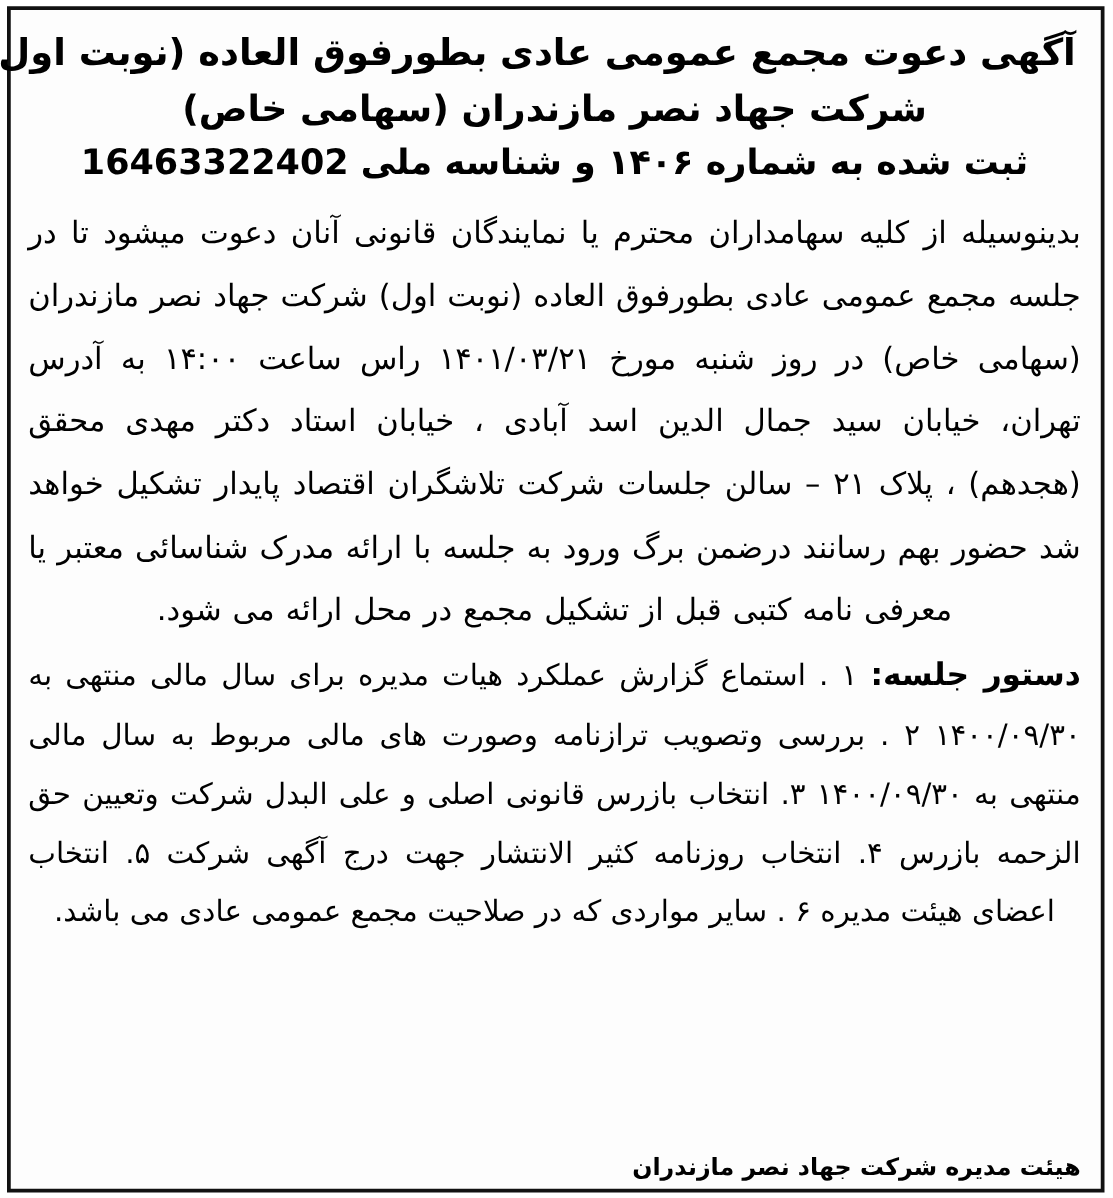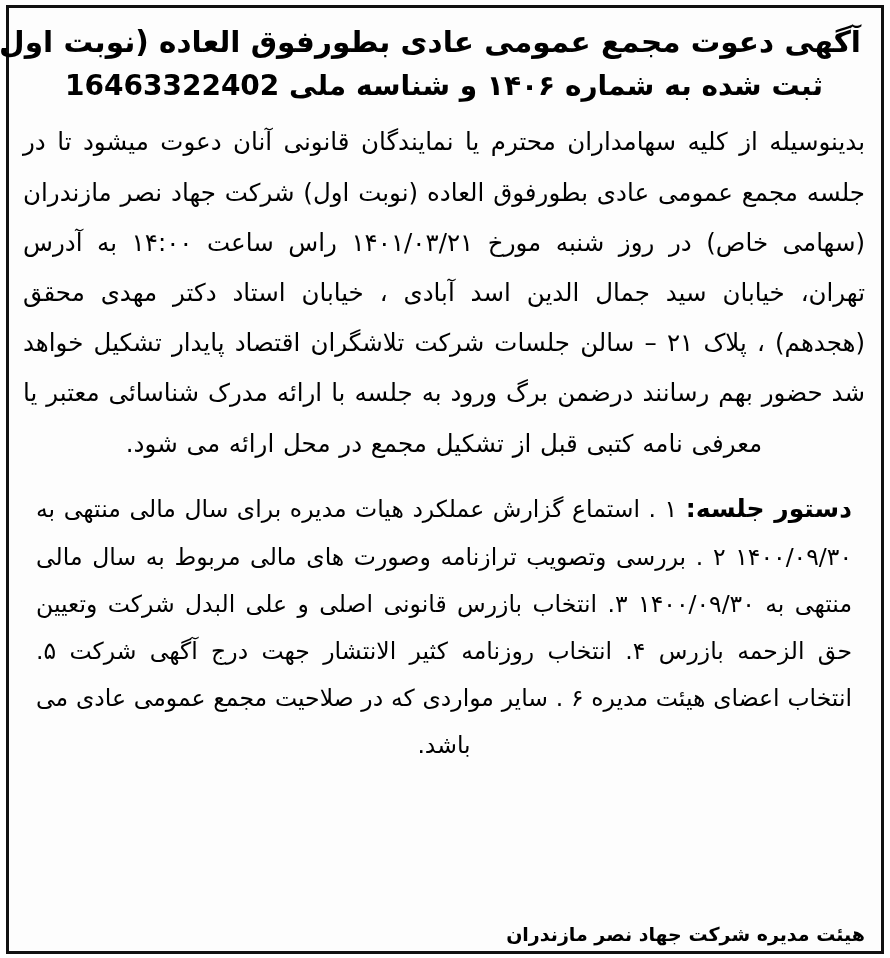--- a/index.html
+++ b/index.html
@@ -76,21 +76,21 @@
   .agenda-block {
     direction: rtl;
     text-align: justify;
     text-align-last: justify;
     font-size: 23.5px;
     line-height: 2.0;
     letter-spacing: -0.2px;
     margin-top: 2px;
   }
   .agenda-block p {
-    margin: 13px;
+    margin: 0;
     text-align: justify;
     text-align-last: justify;
   }
   .agenda-block p.tail {
     text-align-last: center;
   }
   .agenda-label {
     font-weight: bold;
     font-size: 25px;
   }
@@ -109,20 +109,21 @@
   .spacer { flex: 1 1 auto; }
 </style>
 </head>
 <body>
 
 <div class="page">
   <div class="frame">
 
     <div class="notice-header">
       <div class="hline l1">آگهی دعوت مجمع عمومی عادی بطورفوق العاده (نوبت اول)</div>
+      <div class="hline l2">شرکت جهاد نصر مازندران (سهامی خاص)</div>
       <div class="hline l3">ثبت شده به شماره ۱۴۰۶ و شناسه ملی 16463322402</div>
     </div>
 
     <div class="body-block">
       <p class="last-natural">بدینوسیله از کلیه سهامداران محترم یا نمایندگان قانونی آنان دعوت میشود تا در جلسه مجمع عمومی عادی بطورفوق العاده (نوبت اول) شرکت جهاد نصر مازندران (سهامی خاص) در روز شنبه مورخ ۱۴۰۱/۰۳/۲۱ راس ساعت ۱۴:۰۰ به آدرس تهران، خیابان سید جمال الدین اسد آبادی ، خیابان استاد دکتر مهدی محقق (هجدهم) ، پلاک ۲۱ – سالن جلسات شرکت تلاشگران اقتصاد پایدار تشکیل خواهد شد حضور بهم رسانند درضمن برگ ورود به جلسه با ارائه مدرک شناسائی معتبر یا معرفی نامه کتبی قبل از تشکیل مجمع در محل ارائه می شود.</p>
     </div>
 
     <div class="agenda-block">
       <p class="tail"><span class="agenda-label">دستور جلسه:</span><span> ۱ . استماع گزارش عملکرد هیات مدیره برای سال مالی منتهی به ۱۴۰۰/۰۹/۳۰    ۲ . بررسی وتصویب ترازنامه وصورت های  مالی مربوط به سال مالی منتهی به ۱۴۰۰/۰۹/۳۰  ۳. انتخاب بازرس قانونی اصلی و علی البدل شرکت وتعیین حق الزحمه بازرس   ۴.  انتخاب روزنامه کثیر الانتشار جهت درج آگهی شرکت  ۵. انتخاب اعضای هیئت مدیره  ۶ . سایر مواردی که در صلاحیت مجمع عمومی عادی می باشد.</span></p>
     </div>

